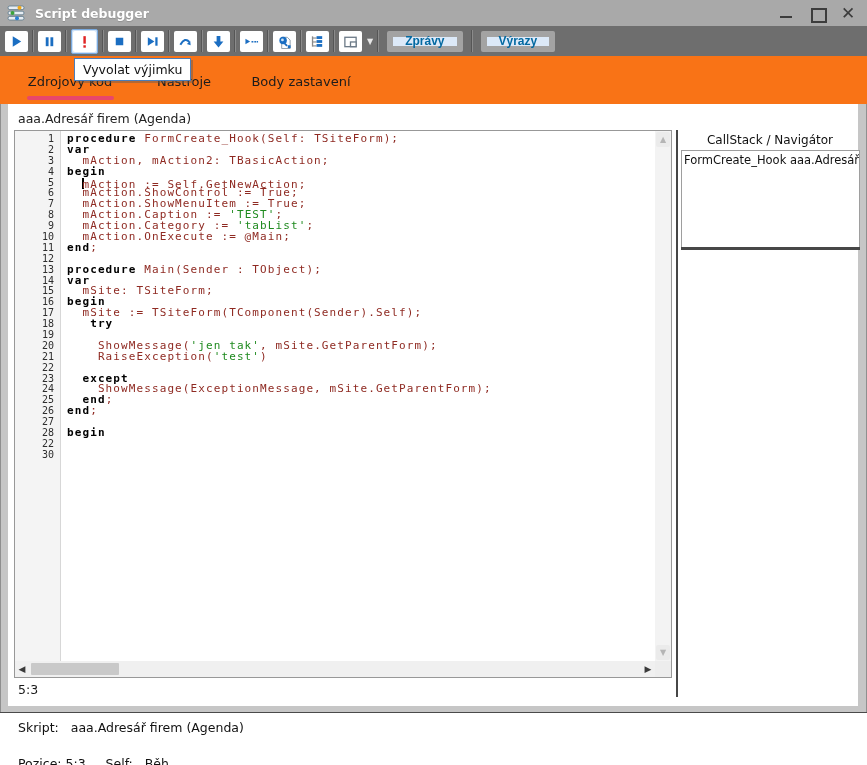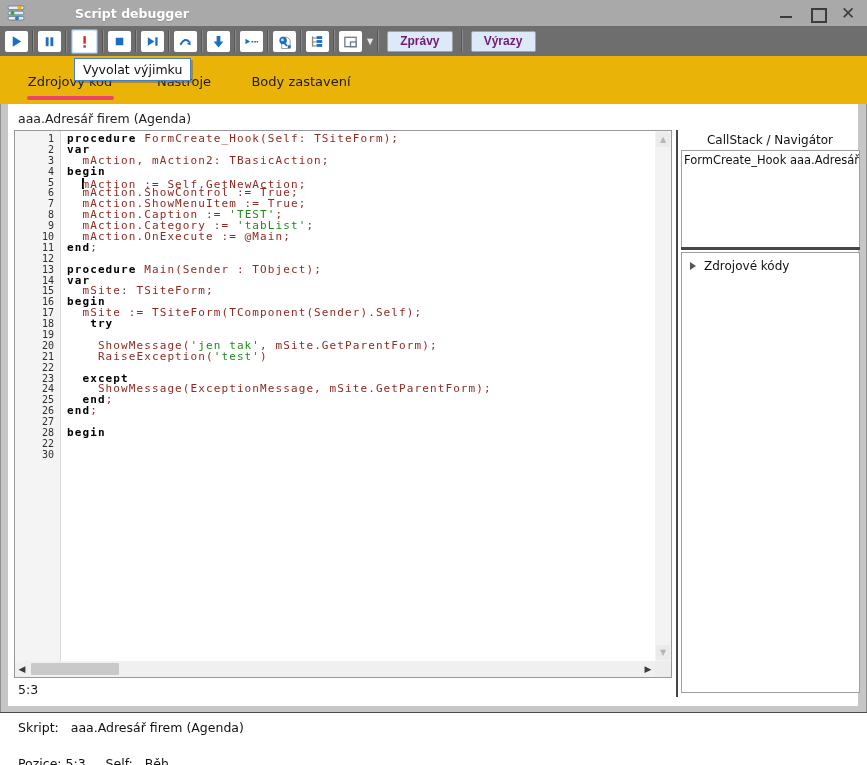--- a/index.html
+++ b/index.html
@@ -1,40 +1,40 @@
 <!DOCTYPE html>
 <html style="--titlebar_bg: #a9a9a9; --toolbar_bg: #6e6e6e; --toolbar_button_bg: #ffffff; --panel_button_bg: #dce9f8; --accent_blue: #1b6ec2; --exclamation_red: #e02525; --tab_underline: #e8476b; --keyword: #000000; --identifier: #8f2a22; --string: #1e8a1e;"><head>
 <meta charset="utf-8">
 <style>
   * { margin:0; padding:0; box-sizing:border-box; }
   html,body { width:867px; height:765px; overflow:hidden; }
   body { font-family:"DejaVu Sans", "Liberation Sans", sans-serif; background:#c6c6c6; position:relative; }
   .window { position:absolute; inset:0; background:#c6c6c6; box-shadow:inset 0 0 0 1px #8f8f8f; }
 
   
-  .titlebar { position:absolute; left:0; top:0; width:867px; height:26px; background:var(--titlebar_bg); display:flex; align-items:center;gap:40px; }
+  .titlebar { position:absolute; left:0; top:0; width:867px; height:26px; background:var(--titlebar_bg); display:flex; align-items:center; }
   .app-icon { width:20px; height:18px; margin-left:7px; }
   .title-text { color:#ffffff; font-weight:bold; font-size:12.5px; margin-left:8px; text-shadow:0 1px 1px rgba(0,0,0,.15); }
   .win-controls { position:absolute; right:12px; top:0; height:26px; display:flex; align-items:center; gap:17px; }
   .wc { width:14px; height:14px; position:relative; cursor:default; }
   .wc-min::after { content:""; position:absolute; left:1px; bottom:2px; width:12px; height:2.5px; background:#3c3c3c; }
   .wc-max::after { content:""; position:absolute; left:1px; top:2px; width:12px; height:11px; border:2px solid #3c3c3c; }
   .wc-close { font-size:17px; line-height:14px; color:#3c3c3c; font-weight:bold; text-align:center; }
 
   
   .toolbar { position:absolute; left:0; top:26px; width:867px; height:30px; background:var(--toolbar_bg); display:flex; align-items:center; padding-left:5px; }
   .tb-btn { width:23px; height:21px; background:var(--toolbar_button_bg); border-radius:2px; display:flex; align-items:center; justify-content:center; flex:none; }
   .tb-btn svg { width:15px; height:15px; display:block; }
   .tb-hl { width:27px; height:25px; background:#cfe2f7; border:1px solid #79a9de; border-radius:2px; display:flex; align-items:center; justify-content:center; flex:none; }
   .tb-sep { width:0; height:22px; border-left:1px solid #565656; border-right:1px solid #8b8b8b; margin:0 4px; flex:none; }
   .tb-drop { color:#e8e8e8; font-size:8px; margin-left:5px; flex:none; }
-  .panel-btn { height:21px; min-width:65px; padding:0 12px; background:var(--panel_button_bg); border:1px solid #a3a3a3; border-radius:2px; color:#701a75; font-size:12px; font-weight:bold; display:flex; align-items:center; justify-content:center; flex:none; }
-
-  
-  .tabstrip { position:absolute; left:0; top:56px; width:867px; height:48px; background:#eab308; }
+  .panel-btn { height:21px; min-width:65px; padding:0 12px; background:var(--panel_button_bg); border:6px solid #a3a3a3; border-radius:2px; color:#0369a1; font-size:12px; font-weight:bold; display:flex; align-items:center; justify-content:center; flex:none; }
+
+  
+  .tabstrip { position:absolute; left:0; top:56px; width:867px; height:48px; background:#f97316; }
   .tab { position:absolute; top:18px; transform:translateX(-50%); font-size:13px; color:#1c1c1c; white-space:nowrap; cursor:default; }
   .tab-underline { position:absolute; left:27px; top:40px; width:87px; height:4px; background:var(--tab_underline); border-radius:2px; }
 
   .tooltip { position:absolute; left:74px; top:58px; height:23px; padding:0 8px; background:#ffffff; border:1px solid #4a7ebb; box-shadow:2px 2px 0 rgba(90,90,90,.45); font-size:12.5px; color:#111; display:flex; align-items:center; z-index:50; white-space:nowrap; }
 
   
   .main-panel { position:absolute; left:8px; top:104px; width:850px; height:602px; background:#ffffff; }
   .doc-label { position:absolute; left:10px; top:7px; font-size:12.5px; color:#222; }
 
   .editor { position:absolute; left:6px; top:26px; width:658px; height:548px; border:1px solid #989898; background:#fff; }
@@ -281,26 +281,20 @@
     </div>
 
     <div class="editor-status">5:3</div>
 
     <div class="splitter-v"></div>
     <div class="cs-header">CallStack / Navigátor</div>
     <div class="cs-list" id="cs-list">
         <div class="cs-item">FormCreate_Hook aaa.Adresář fire</div>
       </div>
     <div class="splitter-h"></div>
-    <div class="tree-box" id="tree-box">
-        <div class="tree-item">
-          <span class="tree-arrow"></span>
-          <span>Zdrojové kódy</span>
-        </div>
-      </div>
   </div>
 
   <div class="footer-sep"></div>
   <div class="footer">
     <div class="footer-row fr1">
       <span>Skript:</span><span>   </span>
       <span>aaa.Adresář firem (Agenda)</span>
     </div>
     <div class="footer-row fr2">
       <span>Pozice:</span><span> </span>

